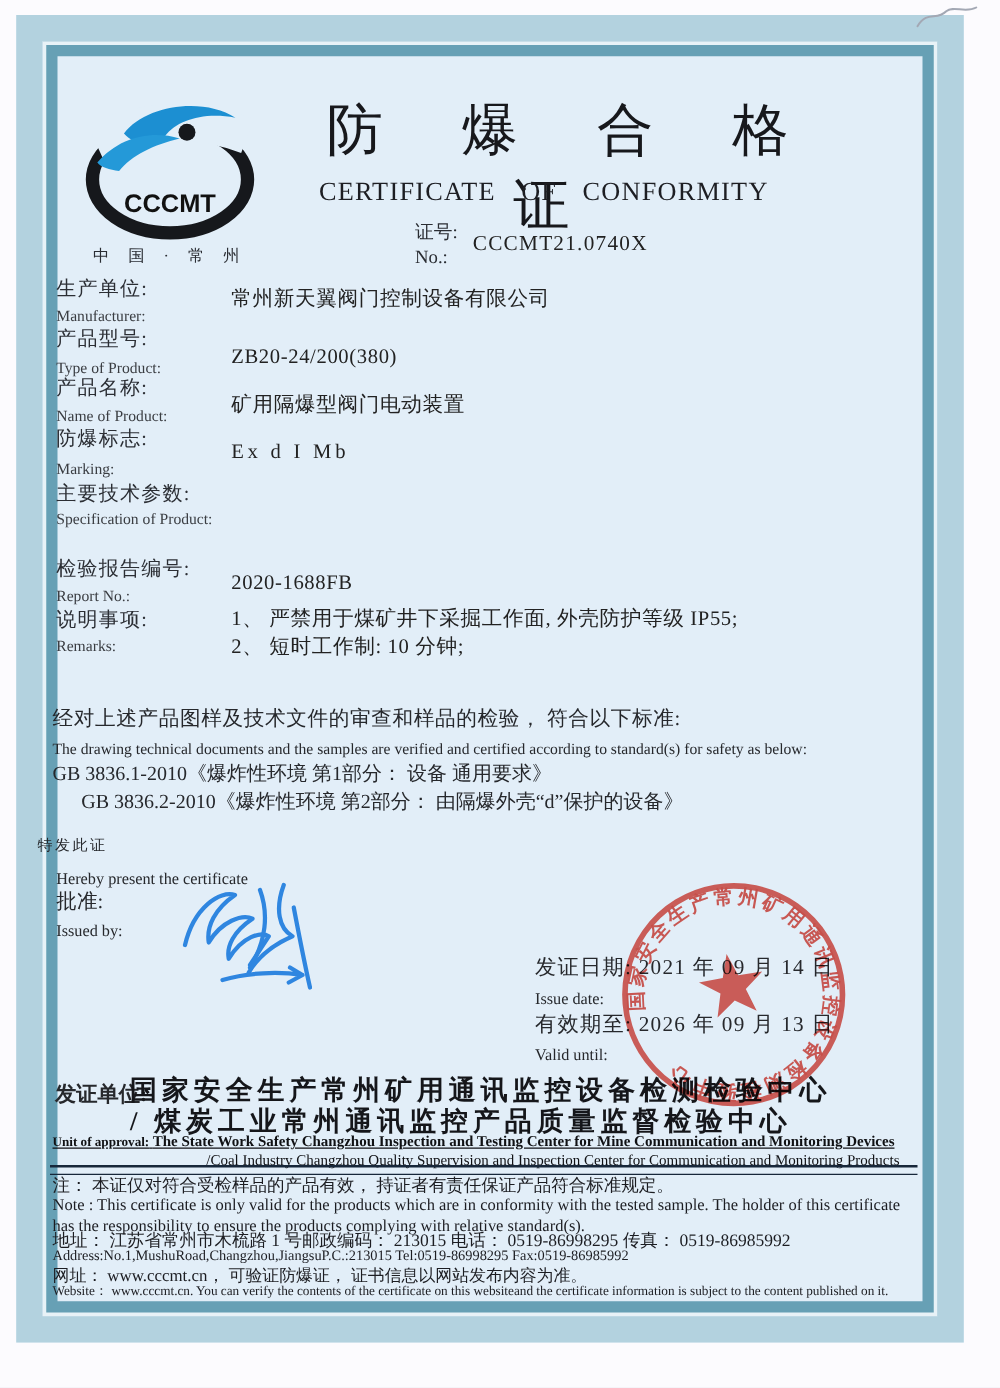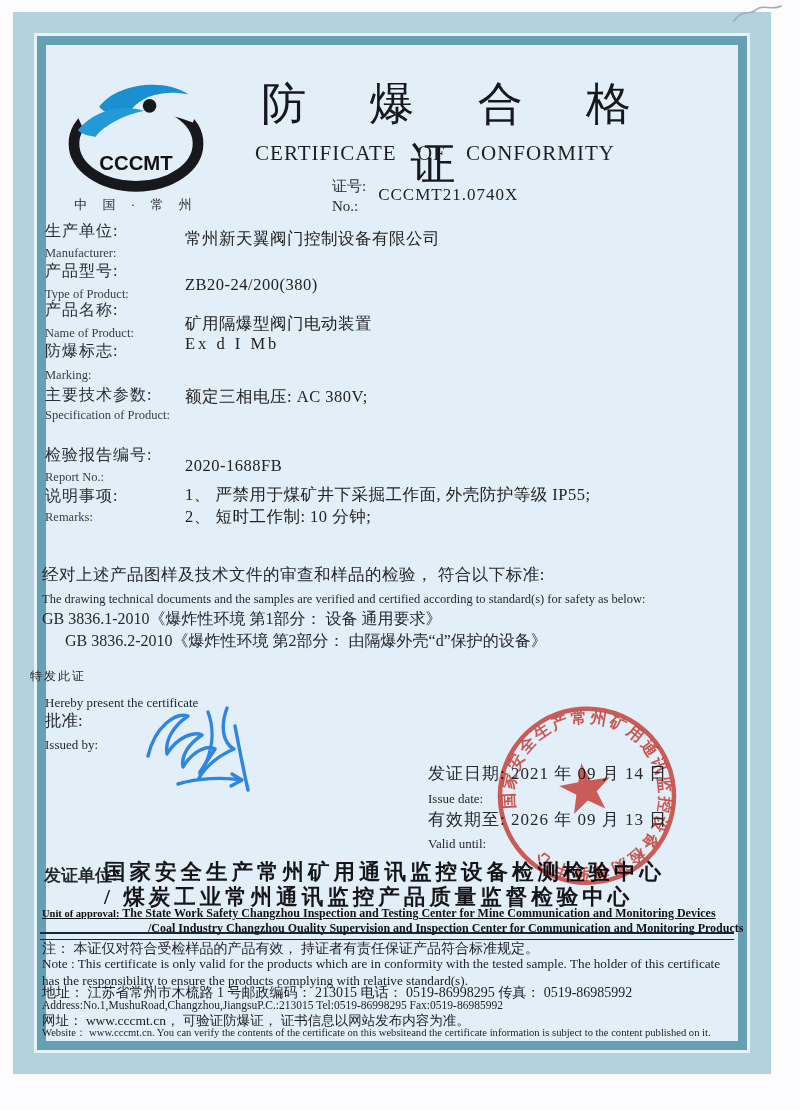--- a/index.html
+++ b/index.html
@@ -36,21 +36,21 @@
   .d-issue-en{left:428px;top:791px;font-size:13px;}
   .d-valid{left:428px;top:808px;font-size:17px;letter-spacing:1px;}
   .d-valid-en{left:428px;top:836px;font-size:13px;}
   .seal{left:476px;top:683px;z-index:2;transform:rotate(-10deg);mix-blend-mode:multiply;opacity:.9;}
   
   .ap-label{left:44px;top:864px;font-size:17px;font-weight:bold;}
   .ap-zh1{left:104px;top:857px;font-size:21.5px;font-weight:bold;letter-spacing:4px;color:#15161a;}
   .ap-zh2{left:104px;top:882px;font-size:21.5px;font-weight:bold;letter-spacing:4px;color:#15161a;}
   .ap-en1{left:42px;top:906px;font-size:12px;font-weight:bold;color:#101114;text-decoration:underline;}
   .ap-en1 .small{font-size:10.5px;font-weight:bold;}
-  .ap-en2{left:148px;top:921px;font-size:12px;font-weight:bold;color:#101114;text-align:right;}
+  .ap-en2{left:165px;top:921px;font-size:12px;font-weight:normal;color:#101114;text-align:right;}
   .rule{left:40px;top:932px;width:694px;height:5px;border-top:2.5px solid #17273a;border-bottom:1.5px solid #17273a;}
   
   .ft{left:42px;width:694px;color:#1c1d22;}
   .n-zh{top:940px;font-size:14px;}
   .n-en{top:955px;font-size:13.2px;line-height:1.32;}
   .a-zh{top:984px;font-size:14px;}
   .a-en{top:999px;font-size:11.5px;}
   .w-zh{top:1012px;font-size:13.5px;}
   .w-en{top:1026px;font-size:10.6px;}
   .penmark{left:732px;top:2px;}
@@ -93,25 +93,24 @@
   <div class="abs lz" style="top:261px">产品型号:</div>
   <div class="abs le" style="top:287px">Type of Product:</div>
   <div class="abs fv" style="top:275px">ZB20-24/200(380)</div>
 
   <div class="abs lz" style="top:300px">产品名称:</div>
   <div class="abs le" style="top:326px">Name of Product:</div>
   <div class="abs fv" style="top:313px">矿用隔爆型阀门电动装置</div>
 
   <div class="abs lz" style="top:341px">防爆标志:</div>
   <div class="abs le" style="top:368px">Marking:</div>
-  <div class="abs fv" style="top:334px;letter-spacing:3px">Ex d I Mb</div>
+  <div class="abs fv" style="top:351px;letter-spacing:3px">Ex d I Mb</div>
 
   <div class="abs lz" style="top:385px">主要技术参数:</div>
   <div class="abs le" style="top:408px">Specification of Product:</div>
-  <div class="abs fv" style="top:386px">额定三相电压: AC 380V;</div>
 
   <div class="abs lz" style="top:445px">检验报告编号:</div>
   <div class="abs le" style="top:470px">Report No.:</div>
   <div class="abs fv" style="top:456px">2020-1688FB</div>
 
   <div class="abs lz" style="top:486px">说明事项:</div>
   <div class="abs le" style="top:510px">Remarks:</div>
   <div class="abs fv" style="top:484px">1、 严禁用于煤矿井下采掘工作面, 外壳防护等级 IP55;</div>
   <div class="abs fv" style="top:506px">2、 短时工作制: 10 分钟;</div>
 

